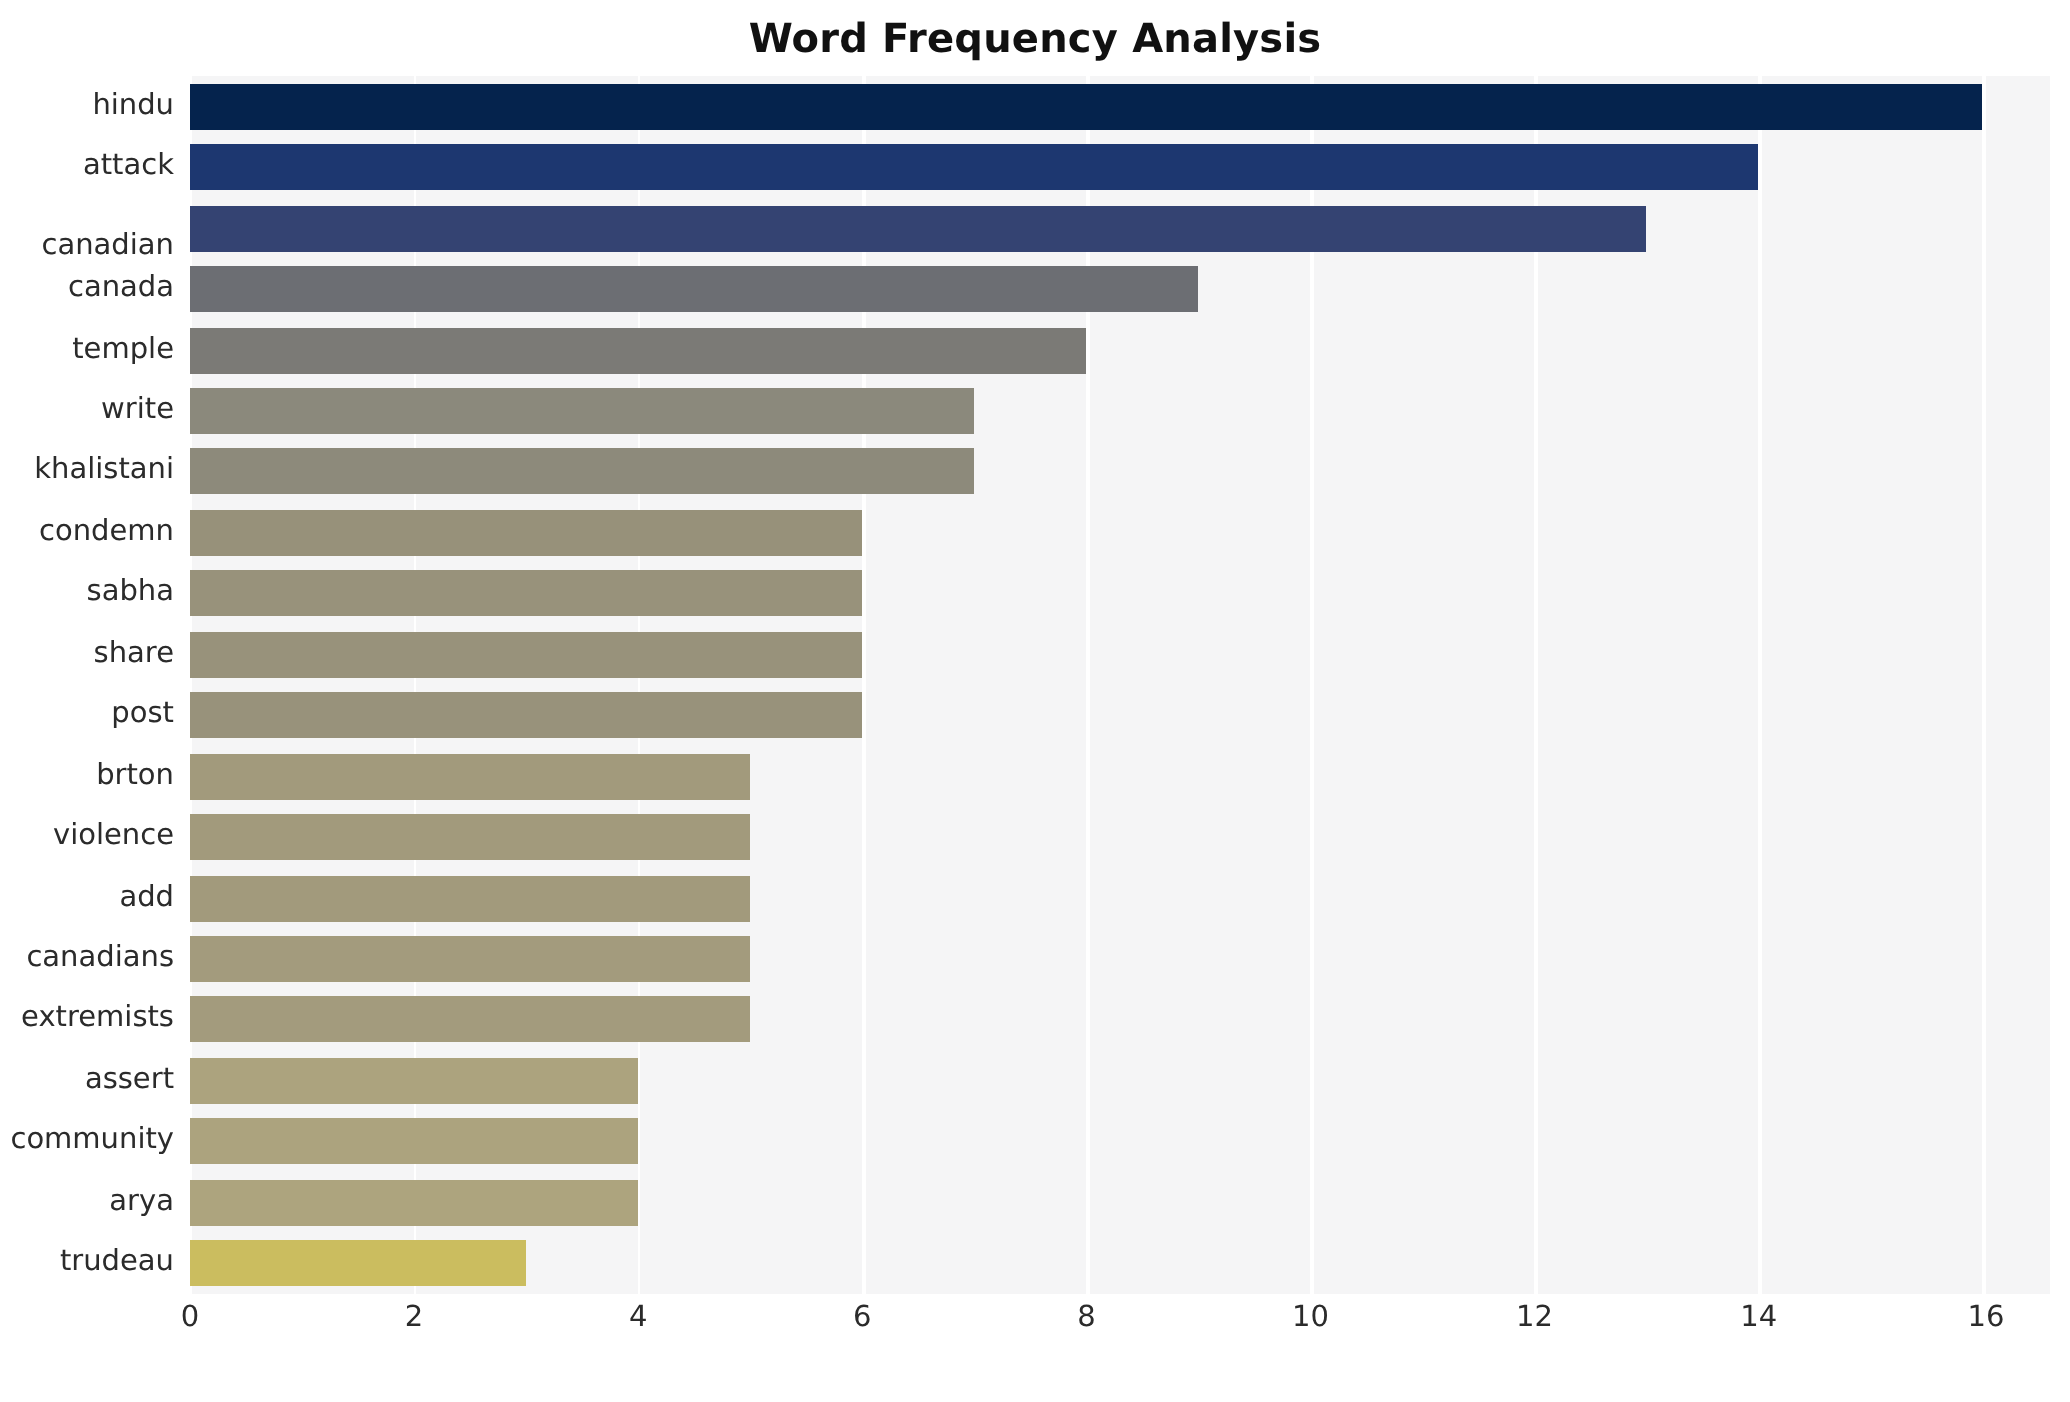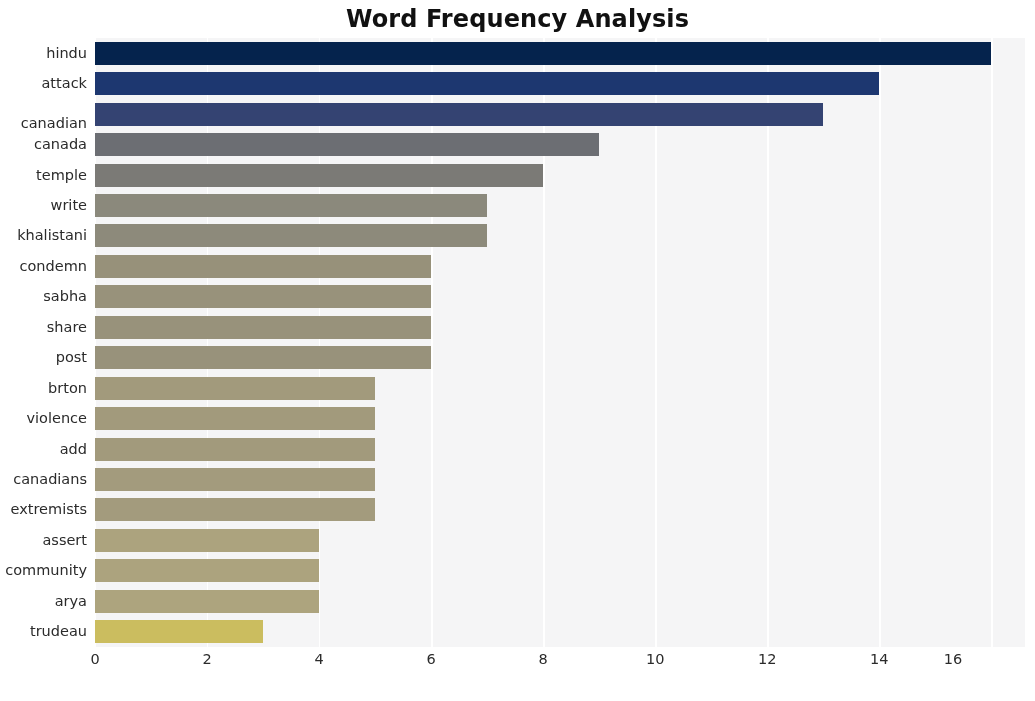--- a/index.html
+++ b/index.html
@@ -21,21 +21,21 @@
     background: #ffffff;
   }
 
   
   #chart-title {
     position: absolute;
     left: 0;
     top: 6px;
     width: 1035px;
     text-align: center;
-    font-size: 24px;
+    font-size: 20px;
     font-weight: bold;
     color: #111111;
     letter-spacing: 0.1px;
     line-height: 26px;
   }
 
   
   #plot-area {
     position: absolute;
     left: 95px;
@@ -183,17 +183,17 @@
 
   <div id="xlabels-layer">
       <div class="xtick-label" style="left: 0px;">0</div>
       <div class="xtick-label" style="left: 112.048px;">2</div>
       <div class="xtick-label" style="left: 224.096px;">4</div>
       <div class="xtick-label" style="left: 336.145px;">6</div>
       <div class="xtick-label" style="left: 448.193px;">8</div>
       <div class="xtick-label" style="left: 560.241px;">10</div>
       <div class="xtick-label" style="left: 672.289px; text-align: right;">12</div>
       <div class="xtick-label" style="left: 784.337px;">14</div>
-      <div class="xtick-label" style="left: 858px; text-align: right;">16</div>
+      <div class="xtick-label" style="left: 898px; text-align: right;">16</div>
     </div>
 
 
 </div>
 
 </body></html>

